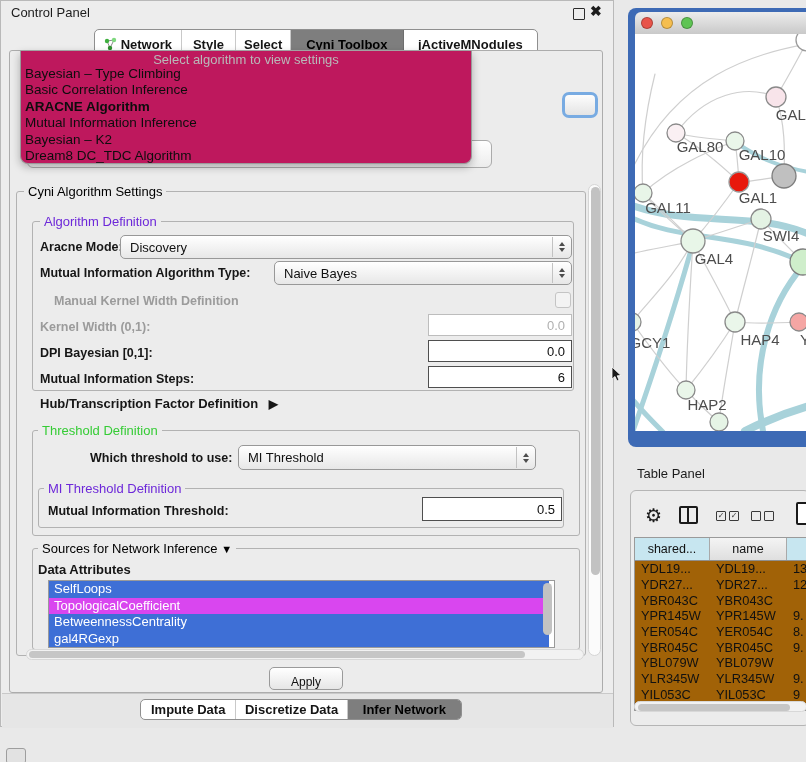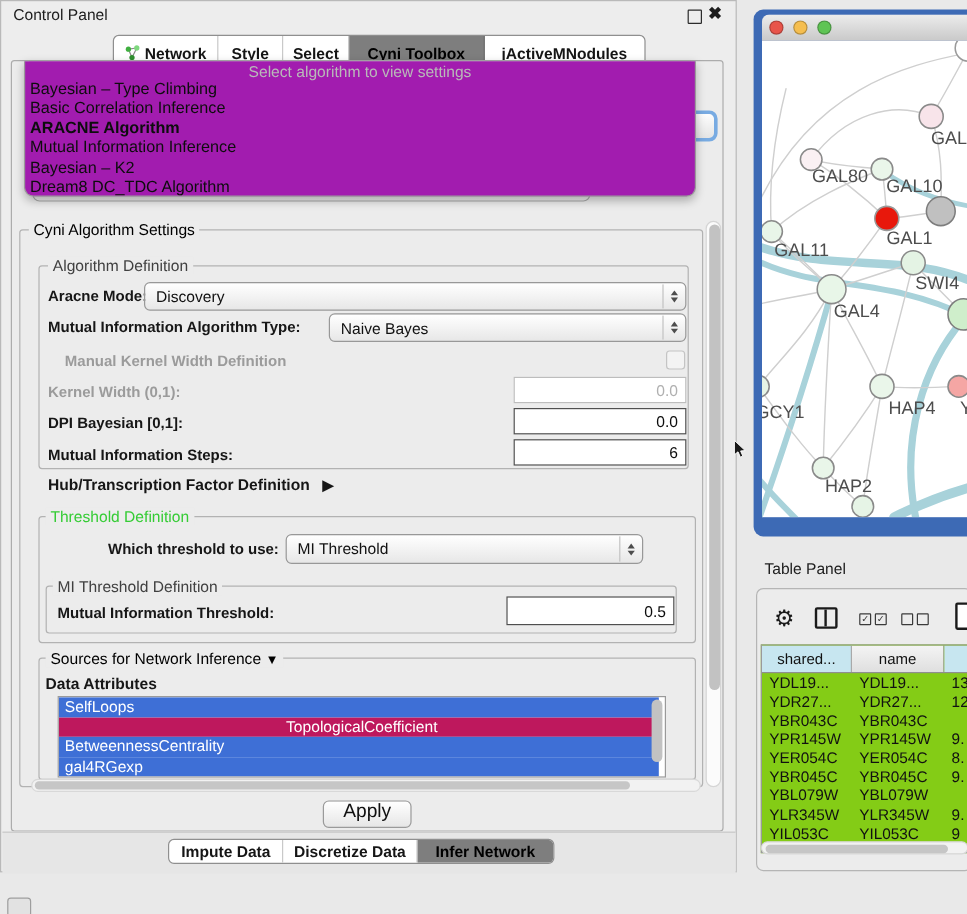--- a/index.html
+++ b/index.html
@@ -13,35 +13,35 @@
   #closebtn{left:589px;top:2px;font-size:14px;font-weight:700;color:#1c1c1c}
   
   .tabbar{display:flex;background:#fff;border:1px solid #8F8F8F;border-radius:5px;overflow:hidden;box-sizing:border-box}
   .tab{display:flex;align-items:center;justify-content:center;font-size:13px;font-weight:600;color:#151515;
        border-right:1px solid #C9C9C9;box-sizing:border-box;white-space:nowrap;gap:4px}
   .tab:last-child{border-right:none}
   .tab.sel{background:#7E7E7E;color:#000000;border-right-color:#6e6e6e}
   
   #content{left:8px;top:49px;width:594px;height:643px;background:#ECECEC;border:1px solid #ACACAC;border-radius:3px;box-sizing:border-box}
   
-  #popup{left:10px;top:0;width:560px;height:113px;background:#a21caf;border:1px solid #9a9a9a;border-top:none;
+  #popup{left:10px;top:0;width:452px;height:113px;background:#be185d;border:1px solid #9a9a9a;border-top:none;
          border-radius:0 0 8px 8px;box-shadow:0 3px 8px rgba(0,0,0,.28);z-index:30;box-sizing:border-box}
   #popup .hdr{height:14px;text-align:center;color:#b9b9b9;font-size:13px;padding-top:1px}
   #popup .it{height:16.4px;line-height:16.4px;font-size:13.5px;color:#0d0d0d;padding-left:4px;white-space:nowrap}
   #popup .it.b{font-weight:700}
   
   #infcombo{left:17px;top:89px;width:465px;height:28px;border:1px solid #ABABAB;border-radius:6px;
             background:linear-gradient(#fff,#ececec);z-index:4;font-size:13px;color:#b4b4b4;
             display:flex;align-items:center;padding-left:10px;box-sizing:border-box}
   #focstub{left:552px;top:41px;width:36px;height:26px;border:3px solid #78ABE2;border-radius:7px;
            background:linear-gradient(#fdfdfd,#e4e4e4);z-index:3;box-sizing:border-box}
   
   .gbox{border:1px solid #B2B2B2;border-radius:3px;box-sizing:border-box}
   .legend{position:absolute;background:#ECECEC;padding:0 4px;font-size:13px;z-index:2;white-space:nowrap}
-  .legend.blue{color:#404040}
+  .legend.blue{color:#6d28d9}
   .legend.green{color:#35CC35}
   .lbl{position:absolute;font-size:12.5px;font-weight:700;color:#161616;white-space:nowrap}
   .lbl.dis{color:#9b9b9b}
   
   .combo{position:absolute;height:24px;border:1px solid #989898;border-radius:5px;background:linear-gradient(#ffffff,#e7e7e7);
          font-size:13px;color:#111;display:flex;align-items:center;padding:0 24px 0 9px;box-sizing:border-box}
   .stepper{position:absolute;right:1px;top:1px;bottom:1px;width:17px;border-left:1px solid #c2c2c2;
            display:flex;flex-direction:column;align-items:center;justify-content:center;gap:2px}
   .tri-u{width:0;height:0;border-left:3.5px solid transparent;border-right:3.5px solid transparent;border-bottom:4.5px solid #4d4d4d}
   .tri-d{width:0;height:0;border-left:3.5px solid transparent;border-right:3.5px solid transparent;border-top:4.5px solid #4d4d4d}
@@ -54,37 +54,37 @@
   #attrlist{left:38px;top:529px;width:507px;height:68px;background:#fff;border:1px solid #9a9a9a;overflow:hidden;box-sizing:border-box}
   #attrlist .li{height:16.6px;line-height:16.6px;font-size:13px;color:#fff;background:#3E6FD6;padding-left:5px;white-space:nowrap}
   #attrlist .vthumb{position:absolute;right:2px;top:2px;width:9px;height:52px;background:#C2C2C2;border-radius:5px}
   
   .hscroll{position:absolute;background:#F2F2F2;border:1px solid #D8D8D8;border-radius:6px;box-sizing:border-box}
   .hthumb{position:absolute;background:#C6C6C6;border-radius:5px}
   .vscroll{position:absolute;background:#FBFBFB;border:1px solid #D5D5D5;border-radius:7px;box-sizing:border-box}
   .vthumb2{position:absolute;background:#C2C2C2;border-radius:6px}
   
   #applybtn{left:259px;top:616px;width:72px;height:21px;border:1px solid #9a9a9a;border-radius:5px;
-            background:linear-gradient(#fff,#e6e6e6);font-size:16px;color:#111;display:flex;align-items:flex-start;justify-content:center}
+            background:linear-gradient(#fff,#e6e6e6);font-size:12px;color:#111;display:flex;align-items:flex-end;justify-content:center}
   #botstrip{left:1px;top:692px;width:611px;height:34px;background:#E6E6E6;border-top:1px solid #C9C9C9}
   
   #netframe{left:628px;top:8px;width:178px;height:439px;background:#3D6AB5;border-radius:8px 0 0 8px}
   #nettitle{left:7px;top:4px;right:0;height:22px;background:linear-gradient(#ECECEC,#C9C9C9);
             border-radius:6px 0 0 0;border-bottom:1px solid #9a9a9a}
   .tl{position:absolute;top:5px;width:12px;height:12px;border-radius:50%;box-sizing:border-box}
   #netcanvas{left:7px;top:26px;right:0;height:397px;background:#fff;overflow:hidden}
   
   #tptitle{left:637px;top:466px;font-size:13px;color:#1c1c1c}
   #tpanel{left:630px;top:490px;width:180px;height:236px;background:#ECECEC;border:1px solid #B5B5B5;border-radius:6px;box-sizing:border-box}
   .ticon{position:absolute;color:#1a1a1a}
   #colicon{width:15px;height:14px;border:2px solid #1a1a1a;border-radius:2px}
   #colicon:before{content:"";position:absolute;left:5.5px;top:0;bottom:0;width:2px;background:#1a1a1a}
   .cbx{position:absolute;width:8px;height:8px;border:1.5px solid #3a3a3a;border-radius:1px;font-size:8px;line-height:8px;color:#3a3a3a;text-align:center}
   #docicon{width:14px;height:19px;border:2px solid #1a1a1a;border-radius:2px;background:#fff}
-  #tblwrap{left:3px;top:46px;width:173px;height:174px;overflow:hidden;background:#84cc16;border:1px solid #9a9a9a;box-sizing:border-box}
+  #tblwrap{left:3px;top:46px;width:173px;height:174px;overflow:hidden;background:#a16207;border:1px solid #9a9a9a;box-sizing:border-box}
   #tbl{position:absolute;left:0;top:0;width:240px}
   .hrow{display:flex;height:22px;border-bottom:1px solid #8F8F8F}
   .hcell{box-sizing:border-box;border-right:1px solid #A9A9A9;font-size:12.5px;color:#111;
          display:flex;align-items:center;justify-content:center;background:linear-gradient(#F4F4F4,#DFDFDF)}
   .hcell.hl{background:#C7E6F0}
   .drow{display:flex;height:15.7px}
   .dcell{box-sizing:border-box;font-size:12.8px;color:#111;padding-left:6px;display:flex;align-items:center;white-space:nowrap;overflow:hidden}
   #tbl-hscroll{left:3px;top:210px;width:173px;height:11px}
   
   #minibtn{left:6px;top:748px;width:20px;height:16px;border:1.5px solid #9E9E9E;border-radius:3px;background:#E2E2E2;box-sizing:border-box}
@@ -213,21 +213,21 @@
     <span class="legend" style="left:28px;top:490px">
       <span>Sources for Network Inference</span>
       <span style="font-size:11px"> ▼</span>
     </span>
     <div class="abs gbox" style="left:22px;top:497px;width:548px;height:102px"></div>
     <span class="lbl" style="left:28px;top:511px;font-size:13px">Data Attributes</span>
 
     <div class="abs" id="attrlist">
       <div id="attrlist-items">
           <div class="li" style="background: rgb(62, 111, 214); width: 495px;">SelfLoops</div>
-          <div class="li" style="background: #be185d; width: 495px; text-align: center;">TopologicalCoefficient</div>
+          <div class="li" style="background: #d946ef; width: 495px;">TopologicalCoefficient</div>
           <div class="li" style="background: rgb(62, 111, 214); width: 495px;">BetweennessCentrality</div>
           <div class="li" style="background: rgb(62, 111, 214); width: 495px;">gal4RGexp</div>
         </div>
       <span class="vthumb"></span>
     </div>
 
     <div class="hscroll" style="left:16px;top:598px;width:558px;height:11px">
       <span class="hthumb" style="left:2px;top:1px;width:496px;height:7px"></span>
     </div>
     <div class="vscroll" style="left:578px;top:133px;width:13px;height:472px">

